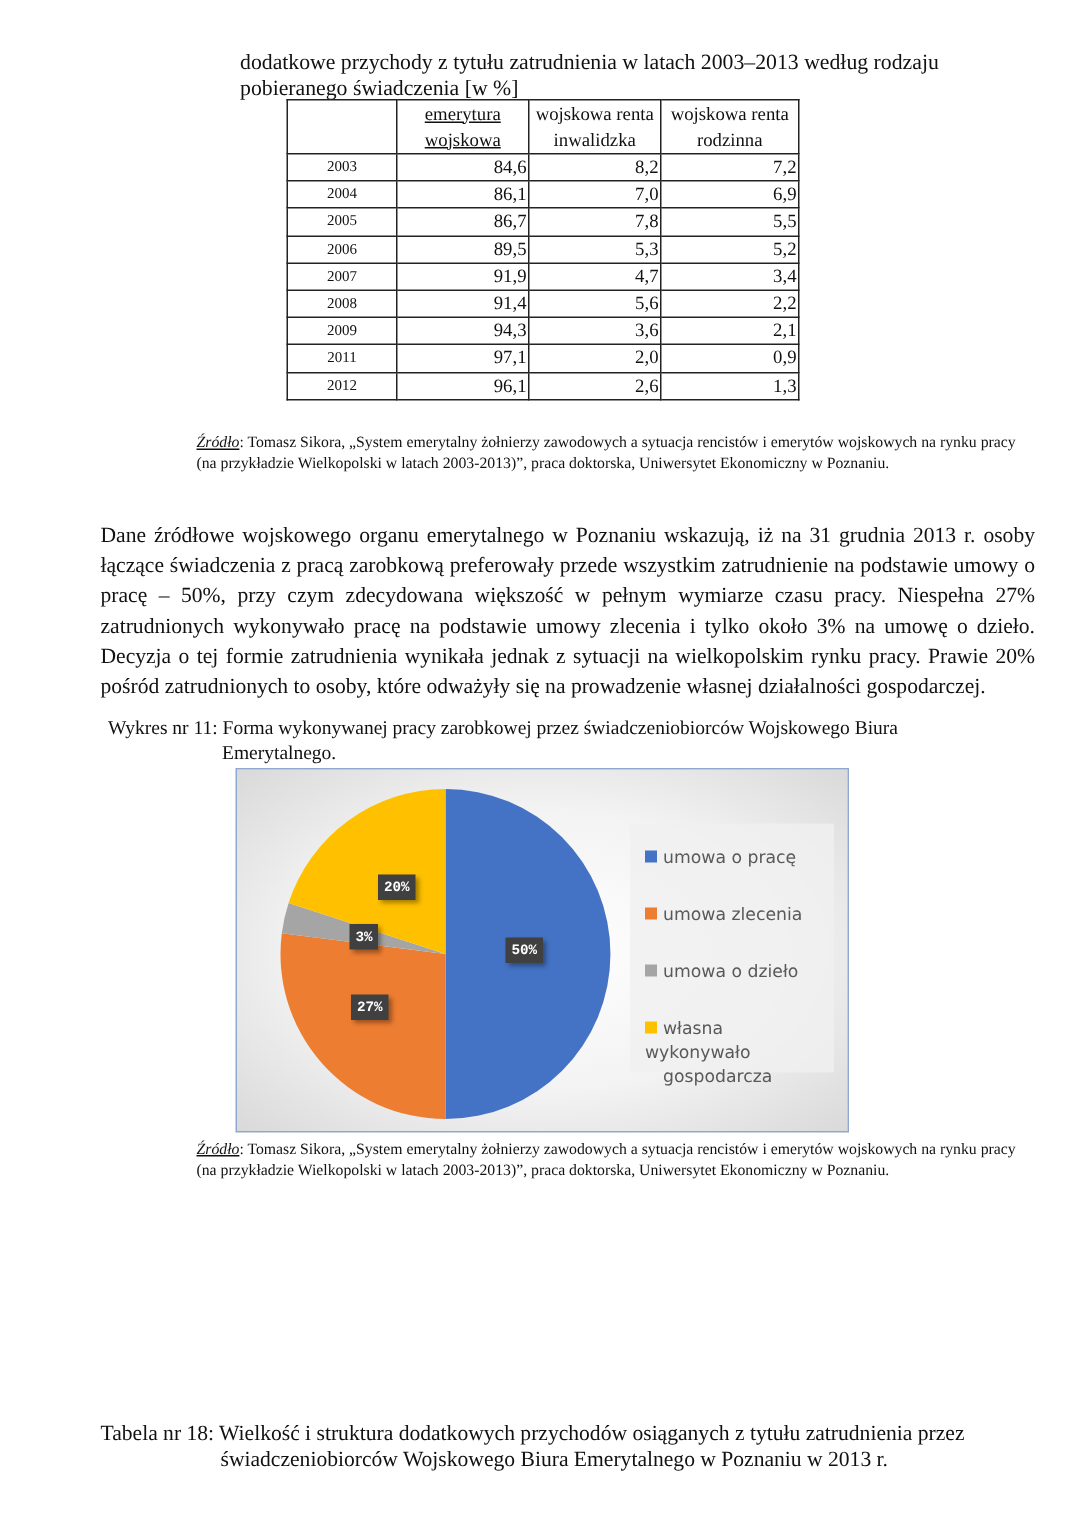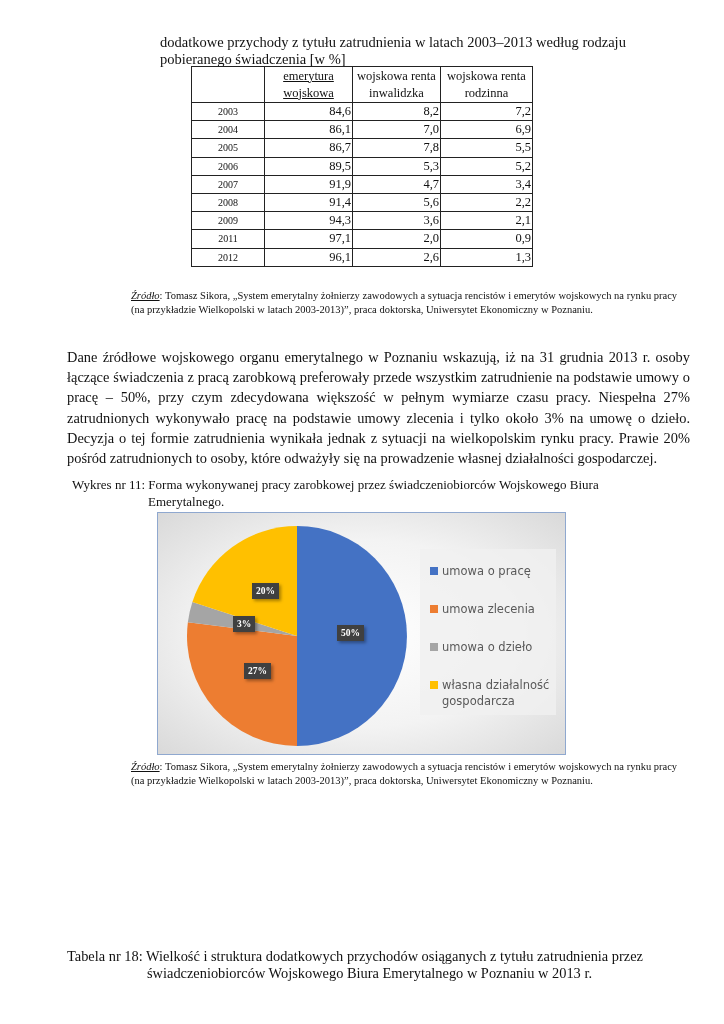--- a/index.html
+++ b/index.html
@@ -20,21 +20,21 @@
   .para { left:67px; top:347px; width:623px; font-size:14.4px; line-height:20.2px; text-align:justify; }
   .chart-caption { left:72px; top:476px; width:560px; font-size:13px; line-height:17px; }
   .chart-caption .l2 { display:block; padding-left:76px; }
   .chart-frame { left:157px; top:512px; width:409px; height:243px; border:1px solid #8fa8cf;
                  background:radial-gradient(ellipse at 50% 50%, #ffffff 0%, #f3f3f3 55%, #d9d9d9 100%);
                  box-sizing:border-box; }
   .pie { position:absolute; left:28px; top:12px; width:222px; height:222px; }
   .legend { position:absolute; left:262px; top:36px; width:136px; height:166px; background:rgba(240,240,240,0.8); }
   .legend-item { position:absolute; left:10px; font-family:"DejaVu Sans", sans-serif; font-size:11.5px; color:#595959; line-height:16px; }
   .legend-item .sw { display:inline-block; width:8px; height:8px; margin-right:4px; vertical-align:0px; }
-  .dlabel { position:absolute; background:#404040; color:#fff; font-family:Liberation Serif, serif;
+  .dlabel { position:absolute; background:#404040; color:#fff; font-family:Liberation Mono, monospace;
             font-weight:bold; font-size:9.5px; padding:3px 4px; box-shadow:2px 2px 3px rgba(0,0,0,0.35); }
   .bottom-caption { left:67px; top:948px; width:580px; font-size:14.4px; line-height:17px; }
   .bottom-caption .l2 { display:block; padding-left:80px; }
 </style>
 </head>
 <body>
 
 <div class="abs caption-top">dodatkowe przychody z tytułu zatrudnienia w latach 2003–2013 według rodzaju pobieranego świadczenia [w %]</div>
 
 <table class="data">
@@ -118,36 +118,36 @@
 
     <path d="M0,0 L0,-110 A110,110 0 0,1 0,110 Z" fill="#4472C4"></path>
 
     <path d="M0,0 L0,110 A110,110 0 0,1 -109.13,-13.79 Z" fill="#ED7D31"></path>
 
     <path d="M0,0 L-109.13,-13.79 A110,110 0 0,1 -104.62,-33.99 Z" fill="#A5A5A5"></path>
 
     <path d="M0,0 L-104.62,-33.99 A110,110 0 0,1 0,-110 Z" fill="#FFC000"></path>
   </svg>
   <div class="dlabel" style="left:179px; top:112px;">50%</div>
-  <div class="dlabel" style="left:86px; top:150px;">27%</div>
+  <div class="dlabel" style="left:76px; top:150px;">27%</div>
   <div class="dlabel" style="left:75px; top:103px;">3%</div>
   <div class="dlabel" style="left:94px; top:70px;">20%</div>
 
   <div class="legend">
     <div class="legend-item" style="top:14px;">
       <span class="sw" style="background:#4472C4;"></span><span>umowa o pracę</span>
     </div>
     <div class="legend-item" style="top:52px;">
       <span class="sw" style="background:#ED7D31;"></span><span>umowa zlecenia</span>
     </div>
     <div class="legend-item" style="top:90px;">
       <span class="sw" style="background:#A5A5A5;"></span><span>umowa o dzieło</span>
     </div>
     <div class="legend-item" style="top:128px;">
-      <span class="sw" style="background:#FFC000;"></span><span>własna działalność</span><br>
+      <span class="sw" style="background:#FFC000;"></span><span>własna wykonywało</span><br>
       <span style="padding-left:12px;">gospodarcza</span>
     </div>
   </div>
 </div>
 
 <div class="abs source" style="left:131px; top:760px;">
   <span class="u">Źródło</span><span>: Tomasz Sikora, „System emerytalny żołnierzy zawodowych a sytuacja rencistów i emerytów wojskowych na rynku pracy (na przykładzie Wielkopolski w latach 2003-2013)”, praca doktorska, Uniwersytet Ekonomiczny w Poznaniu.</span>
 </div>
 
 <div class="abs bottom-caption">

